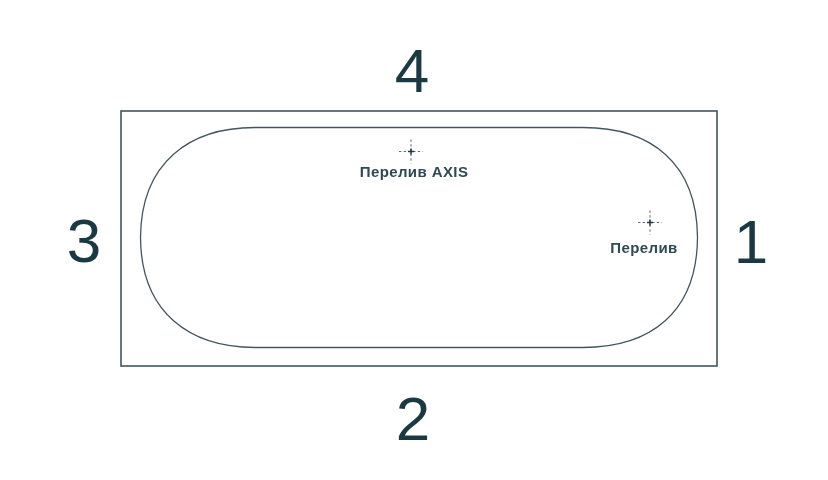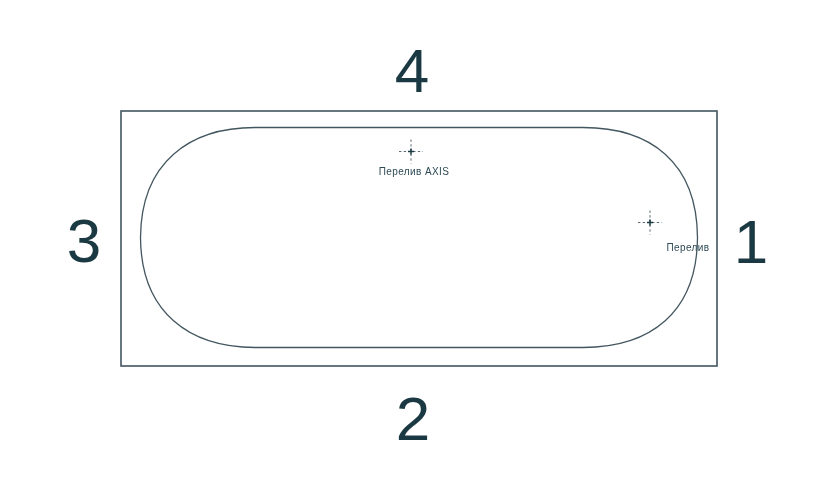--- a/index.html
+++ b/index.html
@@ -33,29 +33,29 @@
     line-height:1;
     user-select:none;
   }
   .num-top{left:412px;top:71px;}
   .num-right{left:751px;top:242px;}
   .num-bottom{left:413px;top:419px;}
   .num-left{left:84px;top:241px;}
   .overflow-label{
     position:absolute;
     transform:translate(-50%,-50%);
-    font-size:10px;
-    font-weight:400;
+    font-size:15px;
+    font-weight:700;
     letter-spacing:0.4px;
     color:var(--label);
     white-space:nowrap;
     user-select:none;
   }
   .lbl-axis{left:414px;top:171px;}
-  .lbl-plain{left:688px;top:247px;}
+  .lbl-plain{left:644px;top:247px;}
 </style>
 </head>
 <body>
 
 <div class="canvas">
 
   <svg class="drawing" viewBox="0 0 828 480" xmlns="http://www.w3.org/2000/svg">
 
     <rect class="tub-outer" x="121" y="111" width="596" height="255"></rect>
 

